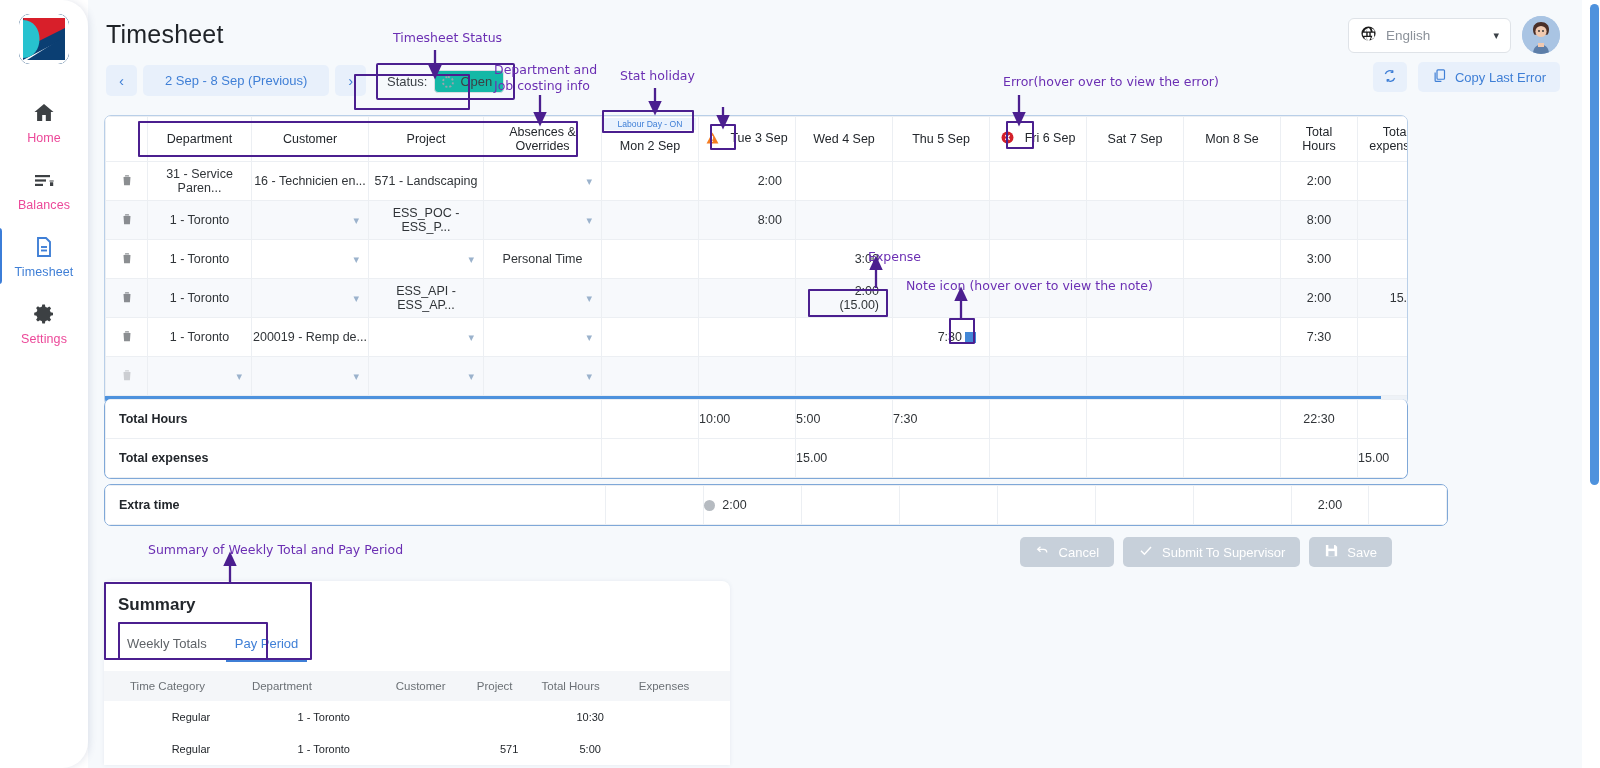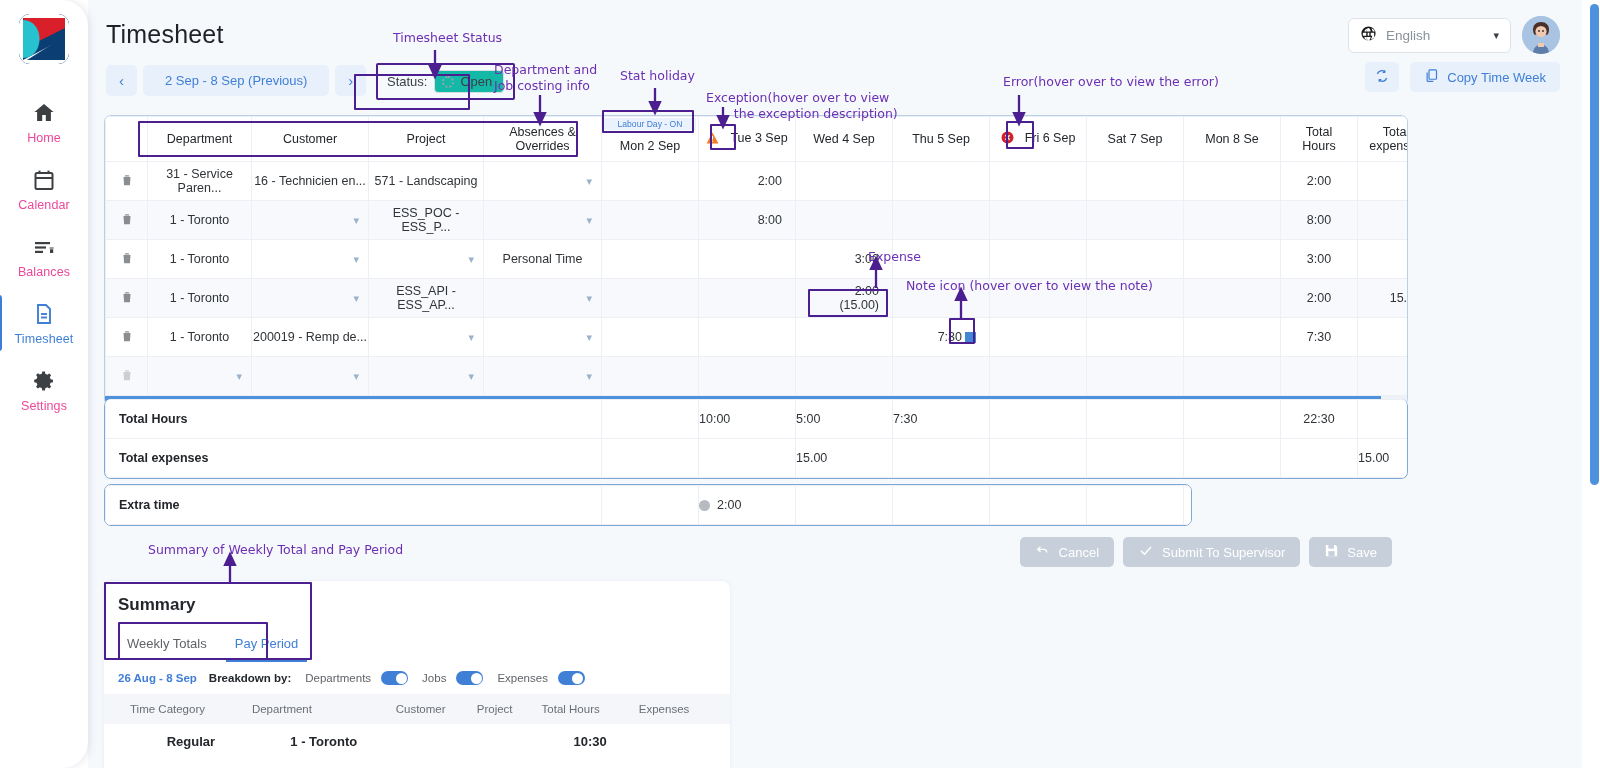--- a/index.html
+++ b/index.html
@@ -177,21 +177,21 @@
   .tot-card {
     position: absolute; left: 16px; top: 399px; width: 1304px;
     background: #fff; border: 1px solid #7fa8d8; border-radius: 7px; border-top: none;
     overflow: hidden;
   }
   .tot-card table, .extra-card table { border-collapse: collapse; width: 100%; table-layout: fixed;}
   .tot-card td, .extra-card td { border: 1px solid #eceff3; height: 39px; font-size: 12.5px;}
   .lbl-cell { text-align: left; padding-left: 13px; font-weight: bold; color: #23272c; }
   .num-cell { text-align: left; padding-right: 20px; color: #303438; }
   .extra-card {
-    position: absolute; left: 16px; top: 484px; width: 1088px;
+    position: absolute; left: 16px; top: 484px; width: 1344px;
     background: #fff; border: 1px solid #7fa8d8; border-radius: 7px; overflow: hidden;
   }
   .dot-grey {
     display: inline-block; width: 11px; height: 11px; border-radius: 50%;
     background: #b6bbc1; vertical-align: middle; margin-right: 7px;
   }
 
   
   .footer-btns {
     position: absolute; right: 190px; top: 537px; display: flex; gap: 9px;
@@ -226,21 +226,21 @@
   }
   .toggle::after {
     content: ""; position: absolute; right: 1.5px; top: 1.5px;
     width: 11px; height: 11px; border-radius: 50%; background: #fff;
   }
   table.sum-tbl { border-collapse: collapse; width: 100%; margin-top: 9px; table-layout: fixed;}
   table.sum-tbl th {
     background: #f4f6f9; font-size: 11.5px; color: #6b7075; font-weight: normal;
     text-align: left; padding: 9px 0 9px 0; height: 28px;
   }
-  table.sum-tbl td { font-size: 13px; color: #23272c; padding: 10px 0; height: 27px; font-weight: bold;}
+  table.sum-tbl td { font-size: 11px; color: #23272c; padding: 10px 0; height: 27px;}
   table.sum-tbl th:first-child, table.sum-tbl td:first-child { padding-left: 26px; }
   .sc1{width:146px}.sc2{width:142px}.sc3{width:80px}.sc4{width:64px}.sc5{width:96px}.sc6{width:90px}
 
   
   .ann {
     position: absolute; color: #6b2fb3; font-size: 12.5px;
     font-family: "DejaVu Sans", sans-serif; white-space: pre; line-height: 16px;
     pointer-events: none;
   }
   .abox {
@@ -275,31 +275,20 @@
   <div class="nav">
     <div class="nav-item">
       <span class="ico">
         <svg width="24" height="24" viewBox="0 0 24 24" fill="#3c4043">
             <path d="M12 3 2.5 11h2.6v9h5.1v-6h3.6v6h5.1v-9h2.6z"></path>
           </svg>
       </span>
       <span class="lbl">Home</span>
     </div>
 
-    <div class="nav-item">
-      <span class="ico">
-        <svg width="24" height="24" viewBox="0 0 24 24" fill="none" stroke="#3c4043" stroke-width="2">
-          <rect x="3.5" y="5" width="17" height="16" rx="1.5"></rect>
-            <line x1="3.5" y1="10" x2="20.5" y2="10"></line>
-          <line x1="7.5" y1="2.6" x2="7.5" y2="6"></line>
-            <line x1="16.5" y1="2.6" x2="16.5" y2="6"></line>
-        </svg>
-      </span>
-      <span class="lbl">Calendar</span>
-    </div>
 
 
     <div class="nav-item">
       <span class="ico">
         <svg width="24" height="24" viewBox="0 0 24 24" fill="#3c4043">
           <rect x="3" y="7" width="15" height="2.2"></rect>
             <rect x="3" y="11.4" width="11" height="2.2"></rect>
           <rect x="3" y="15.8" width="8" height="2.2"></rect>
           <path d="M17.5 12.5h4.2v1.1h-4.2zm.5 1.8h3.2v3.6h-3.2z"></path>
         </svg>
@@ -383,21 +372,21 @@
         </svg>
       </span>
     </button>
     <button class="copy-btn">
       <span>
         <svg width="15" height="15" viewBox="0 0 24 24" fill="none" stroke="#3f7fd6" stroke-width="1.9">
           <rect x="8" y="3" width="12" height="15" rx="1.5"></rect>
             <path d="M5 7v13a1.5 1.5 0 001.5 1.5H15"></path>
         </svg>
       </span>
-      <span>Copy Time Week</span>
+      <span>Copy Last Error</span>
     </button>
   </div>
 
   <div class="tbl-card">
     <table class="grid">
       <colgroup>
         <col class="c-del">
           <col class="c-dept">
           <col class="c-cust">
           <col class="c-proj">
@@ -775,30 +764,20 @@
       <span>Save</span>
     </button>
   </div>
 
   <div class="summary-card">
     <div class="sum-title">Summary</div>
     <div class="sum-tabs">
       <div class="sum-tab">Weekly Totals</div>
       <div class="sum-tab active">Pay Period</div>
     </div>
-    <div class="brk-row">
-      <span class="brk-date">26 Aug - 8 Sep</span>
-      <span class="brk-lbl">Breakdown by:</span>
-      <span class="brk-item">Departments</span>
-      <span class="toggle"></span>
-      <span class="brk-item">Jobs</span>
-      <span class="toggle"></span>
-      <span class="brk-item">Expenses</span>
-      <span class="toggle"></span>
-    </div>
     <table class="sum-tbl">
       <colgroup>
           <col class="sc1">
           <col class="sc2">
           <col class="sc3">
           <col class="sc4">
           <col class="sc5">
           <col class="sc6">
         </colgroup>
       <thead>
@@ -839,22 +818,20 @@
   <div class="abox" style="left:918px; top:121px; width:28px; height:28px;"></div>
   <div class="abox" style="left:720px; top:289px; width:80px; height:28px;"></div>
   <div class="abox" style="left:861px; top:318px; width:26px; height:26px;"></div>
   <div class="abox" style="left:16px; top:582px; width:208px; height:78px;"></div>
   <div class="abox" style="left:30px; top:622px; width:150px; height:38px;"></div>
 
   <div class="ann" style="left:305px; top:30px;">Timesheet Status</div>
   <div class="ann" style="left:406px; top:62px;">Department and
 Job costing info</div>
   <div class="ann" style="left:532px; top:68px;">Stat holiday</div>
-  <div class="ann" style="left:618px; top:90px;">Exception(hover over to view
-       the exception description)</div>
   <div class="ann" style="left:915px; top:74px;">Error(hover over to view the error)</div>
   <div class="ann" style="left:780px; top:249px;">Expense</div>
   <div class="ann" style="left:818px; top:278px;">Note icon (hover over to view the note)</div>
   <div class="ann" style="left:60px; top:542px;">Summary of Weekly Total and Pay Period</div>
 
   <svg class="arrow" style="left:0; top:0; width:1494px; height:768px;">
     <defs>
       <marker id="ah" markerWidth="7" markerHeight="7" refX="3.2" refY="3" orient="auto">
         <path d="M0,0 L6.5,3 L0,6 Z" fill="#4b1f8f"></path>
       </marker>

